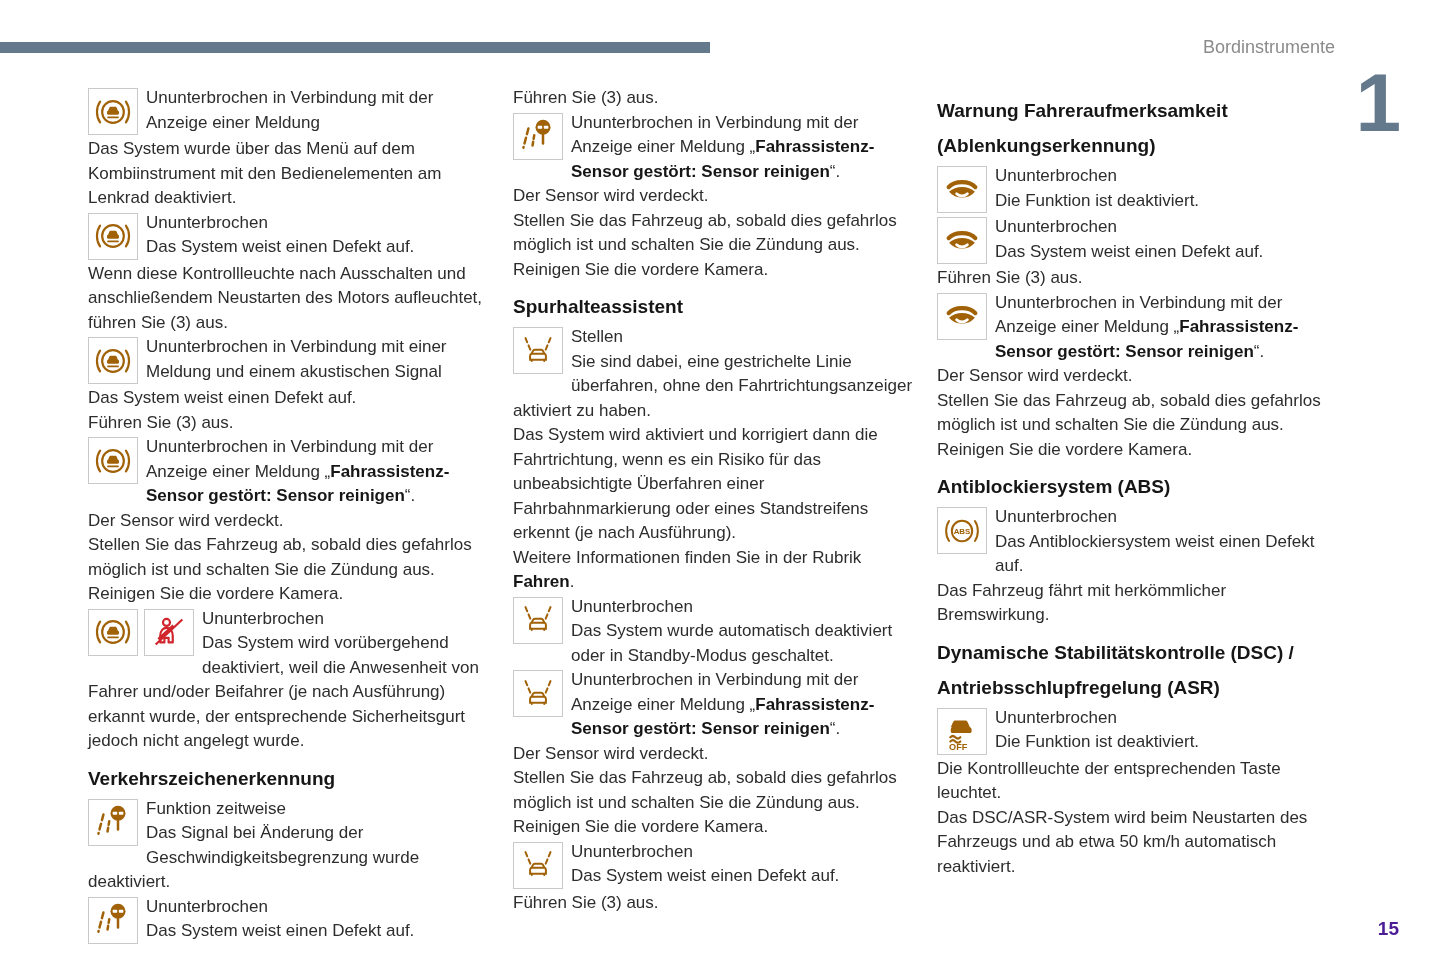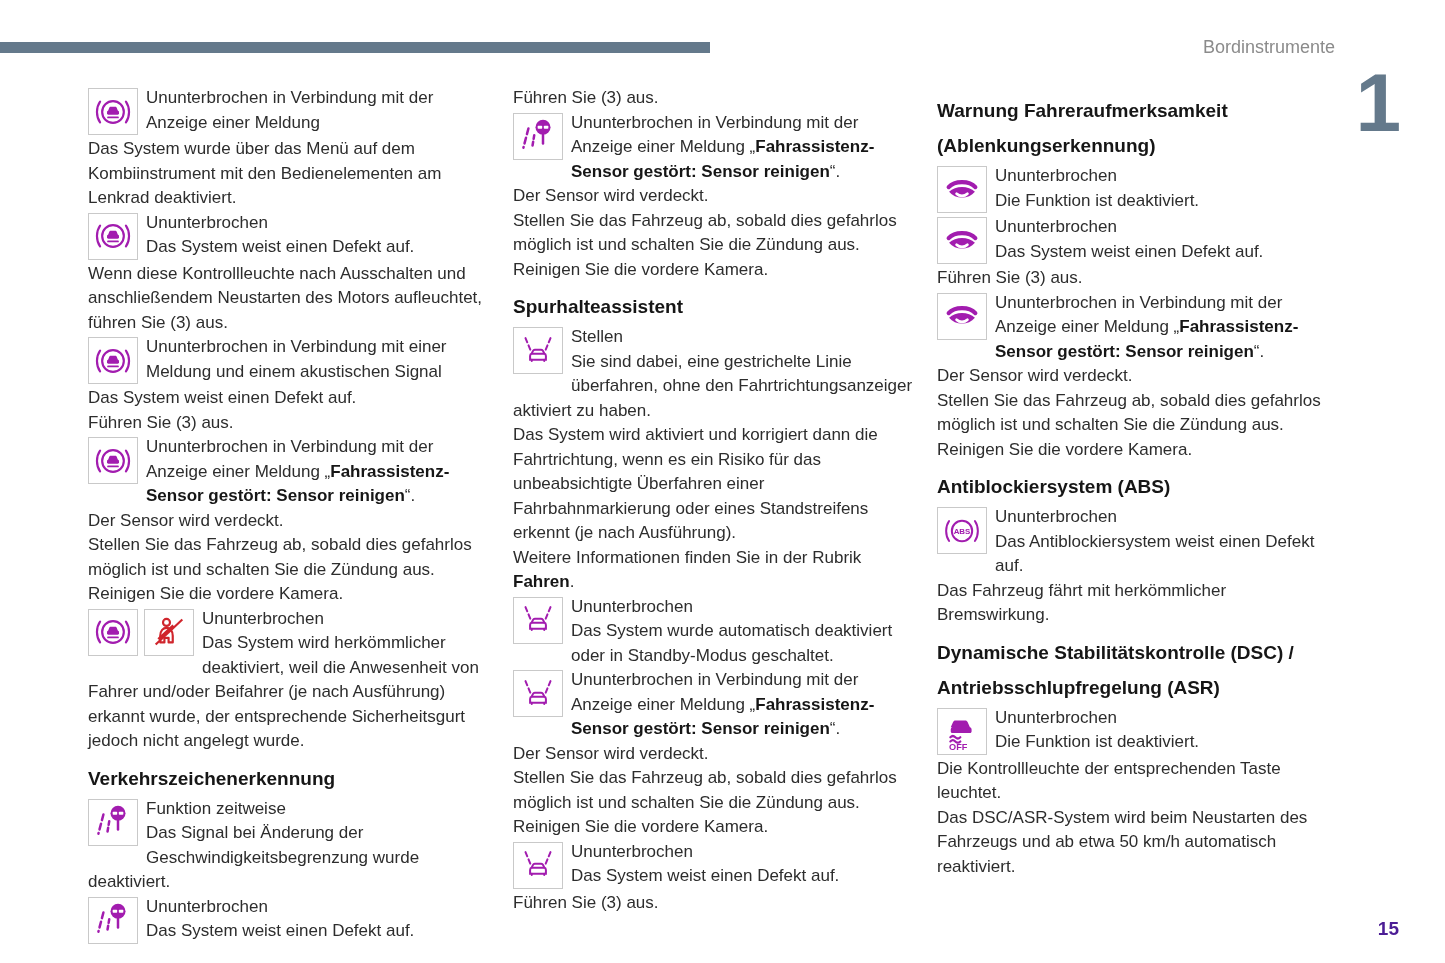--- a/index.html
+++ b/index.html
@@ -21,21 +21,21 @@
   .h-block{clear:left;margin:7px 0 1px 0;font-weight:bold;font-size:19px;line-height:35px;color:#161616;}
   .bold{font-weight:bold;color:#161616;}
   .iconbox{
     float:left;width:50px;height:47px;box-sizing:border-box;
     border:1px solid #c9c9c9;background:#fff;
     display:flex;align-items:center;justify-content:center;
     margin:2px 8px 2px 0;
   }
   .iconbox + .iconbox{margin-left:-2px;}
   .iconbox svg{display:block;}
-  .orange{color:#a21caf;}
+  .orange{color:#a16207;}
   .red{color:#d0252c;}
 </style>
 </head>
 <body>
 
 <div class="topbar"></div>
 <div class="header-title">Bordinstrumente</div>
 <div class="chapter-num">1</div>
 
 <div class="col col1">
@@ -117,21 +117,21 @@
         </svg>
       </span><span class="iconbox red">
         <svg viewBox="0 0 48 48" width="40" height="40">
           <g fill="none" stroke="currentColor" stroke-width="2.6" stroke-linejoin="round">
             <circle cx="21" cy="12.5" r="4.2"></circle>
             <path d="M13.5 36.5 v-8 c0-6 3.5-9.5 7.5-9.5 s7.5 3.5 7.5 9.5 v8 h-5 v-5.5 h-5 v5.5 z"></path>
           </g>
           <path d="M29.5 16.5 L11.5 33" stroke="currentColor" stroke-width="4" fill="none"></path>
           <path d="M8 39 L40 9" stroke="currentColor" stroke-width="2.6" fill="none"></path>
         </svg>
-      </span><span>Ununterbrochen</span><br><span>Das System wird herkömmlicher deaktiviert, weil die Anwesenheit von Fahrer und/oder Beifahrer (je nach Ausführung) erkannt wurde, der entsprechende Sicherheitsgurt jedoch nicht angelegt wurde.</span></div>
+      </span><span>Ununterbrochen</span><br><span>Das System wird vorübergehend deaktiviert, weil die Anwesenheit von Fahrer und/oder Beifahrer (je nach Ausführung) erkannt wurde, der entsprechende Sicherheitsgurt jedoch nicht angelegt wurde.</span></div>
     <div class="h-block"><span>Verkehrszeichenerkennung</span></div>
     <div class="p-block"><span class="iconbox orange">
         <svg viewBox="0 0 48 48" width="40" height="40">
           <g stroke="currentColor" stroke-width="3" fill="none" stroke-linecap="round">
             <path d="M12.5 15 L6.5 38" stroke-dasharray="7 4.5"></path>
             <path d="M19.5 23 L17 38" stroke-dasharray="4.5 3.5"></path>
             <path d="M30 22.5 L30 33"></path>
           </g>
           <circle cx="30" cy="13.5" r="9" fill="currentColor"></circle>
           <rect x="23.6" y="11.7" width="5.4" height="3.6" rx="0.8" fill="#fff"></rect>

